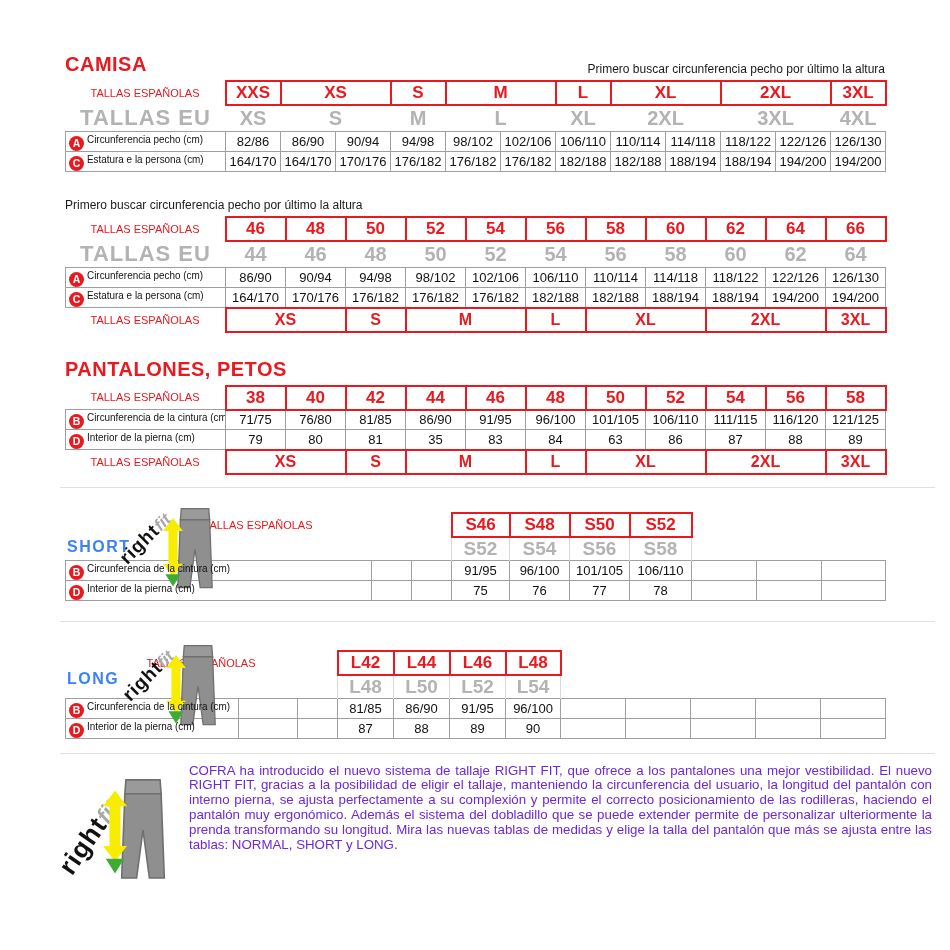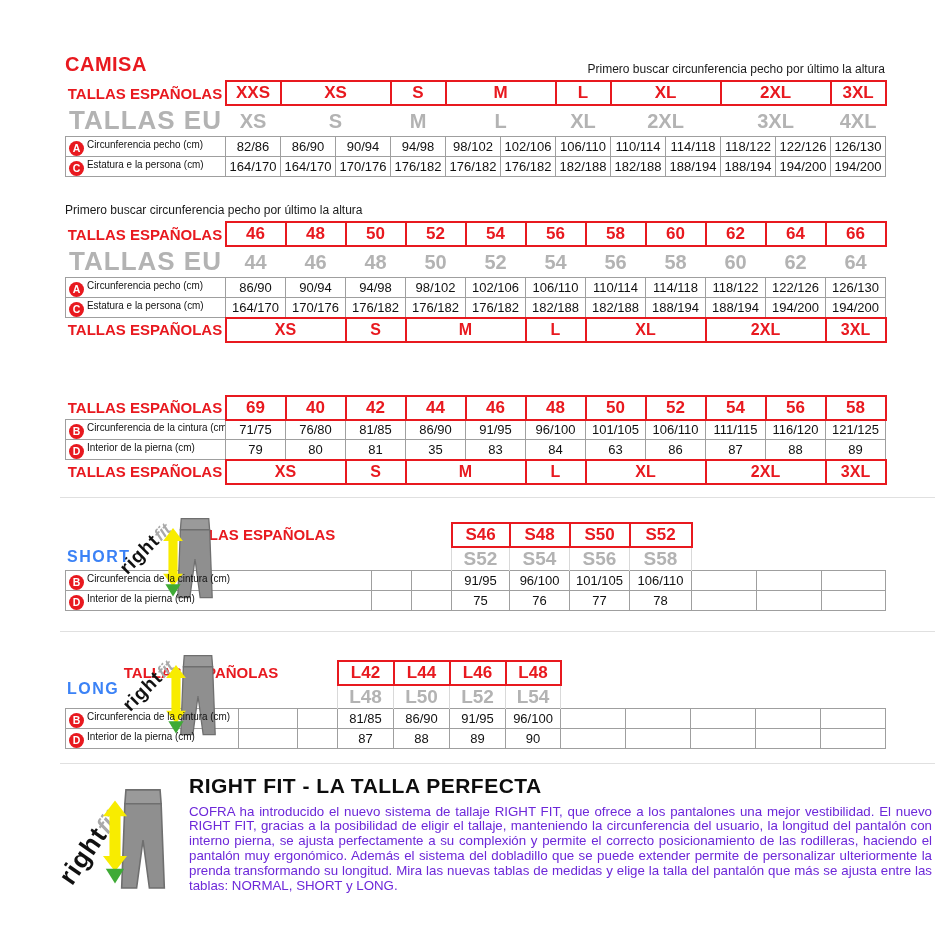--- a/index.html
+++ b/index.html
@@ -8,23 +8,23 @@
   body{ font-family:"Liberation Sans", sans-serif; color:#111; }
   .page{ position:relative; width:950px; height:950px; overflow:hidden; background:#fff; padding:54px 12px 0 65px;border-radius:6px; }
 
   .sec-head{ display:flex; align-items:flex-end; justify-content:space-between; width:820px; margin-bottom:4px; height:22px; }
   .sec-title{ color:var(--red); font-size:20px; font-weight:bold; letter-spacing:.5px; white-space:nowrap; }
   .sec-note{ font-size:12px; color:#1a1a1a; white-space:nowrap; }
 
   table.t{ border-collapse:collapse; table-layout:fixed; width:820px; }
   table.t td{ text-align:center; vertical-align:middle; padding:0; overflow:hidden; white-space:nowrap; }
 
-  td.lab-es{ color:var(--red); font-weight:bold; font-size:15px; text-align:right; padding-right:8px; }
+  td.lab-es{ color:var(--red); font-weight:normal; font-size:11px; text-align:right; padding-right:8px; }
   td.es{ border:2px solid var(--red); color:var(--red); font-weight:bold; font-size:17px; height:24px; }
-  td.lab-eu{ color:var(--gray); font-weight:bold; font-size:26px; text-align:left; padding-left:4px; letter-spacing:1px;margin-top:32px; }
+  td.lab-eu{ color:var(--gray); font-weight:bold; font-size:22px; text-align:left; padding-left:4px; letter-spacing:1px;margin-top:32px; }
   td.eu{ color:var(--gray); font-weight:bold; font-size:20px; height:23px; }
   td.eu-div{ border-left:1px solid #d9d9d9; border-right:1px solid #d9d9d9; font-size:19px; }
   tr.r-val td{ border:1px solid var(--bord); height:20px; font-size:13px; color:#111; }
   tr.r-val td.lab-row{ text-align:left; padding-left:3px; }
   .lab-text{ display:inline-block; font-size:11px; transform:scaleX(.9); transform-origin:left center; vertical-align:1px; }
   .badge{ display:inline-block; width:15px; height:15px; border-radius:50%; background:var(--red); color:#fff; font-size:10.5px; font-weight:bold; line-height:15px; text-align:center; margin-right:3px; vertical-align:-3px; }
   td.lt{ border:2px solid var(--red); color:var(--red); font-weight:bold; font-size:16px; height:24px; }
   td.no-b{ border:none; }
 
   .sep{ border:none; border-top:1px solid #e0e0e0; width:875px; margin-left:-5px; }
@@ -194,30 +194,31 @@
       <td class="lt" colspan="2">M</td>
       <td class="lt">L</td>
       <td class="lt" colspan="2">XL</td>
       <td class="lt" colspan="2">2XL</td>
       <td class="lt">3XL</td>
     </tr>
   </tbody>
     </table>
 
   <div class="sec-head">
+    <div class="sec-title">PANTALONES, PETOS</div>
   </div>
   <table class="t">
     <colgroup>
         <col style="width:160px">
         <col span="11" style="width:60px">
       </colgroup>
     <tbody>
         <tr>
       <td class="lab-es">TALLAS ESPAÑOLAS</td>
-      <td class="es">69</td>
+      <td class="es">38</td>
       <td class="es">40</td>
       <td class="es">42</td>
       <td class="es">44</td>
       <td class="es">46</td>
       <td class="es">48</td>
       <td class="es">50</td>
       <td class="es">52</td>
       <td class="es">54</td>
       <td class="es">56</td>
       <td class="es">58</td>
@@ -429,18 +430,17 @@
           <path d="M13,16 H47 L50,95 H36 L30,50 L24,95 H10 Z" fill="#8f8f8f" stroke="#6f6f6f" stroke-width="1.5"></path>
         </svg>
       <svg class="rf-arrow" width="24" height="86" viewBox="0 0 26 92">
           <polygon points="13,0 26,17 0,17" fill="#f8ec00"></polygon>
           <rect x="7" y="15" width="12" height="47" fill="#f8ec00"></rect>
           <polygon points="0,60 26,60 13,77" fill="#f8ec00"></polygon>
           <polygon points="3,74 23,74 13,90" fill="#3faa36"></polygon>
         </svg>
     </div>
     <div class="rf-content">
-      <div class="rf-title">RIGHT FIT - LA TALLA PERFECTA</div>
       <div class="rf-body">COFRA ha introducido el nuevo sistema de tallaje RIGHT FIT, que ofrece a los pantalones una mejor vestibilidad. El nuevo RIGHT FIT, gracias a la posibilidad de eligir el tallaje, manteniendo la circunferencia del usuario, la longitud del pantalón con interno pierna, se ajusta perfectamente a su complexión y permite el correcto posicionamiento de las rodilleras, haciendo el pantalón muy ergonómico. Además el sistema del dobladillo que se puede extender permite de personalizar ulteriormente la prenda transformando su longitud. Mira las nuevas tablas de medidas y elige la talla del pantalón que más se ajusta entre las tablas: NORMAL, SHORT y LONG.</div>
     </div>
   </div>
 
 </div>
 
 </body></html>

